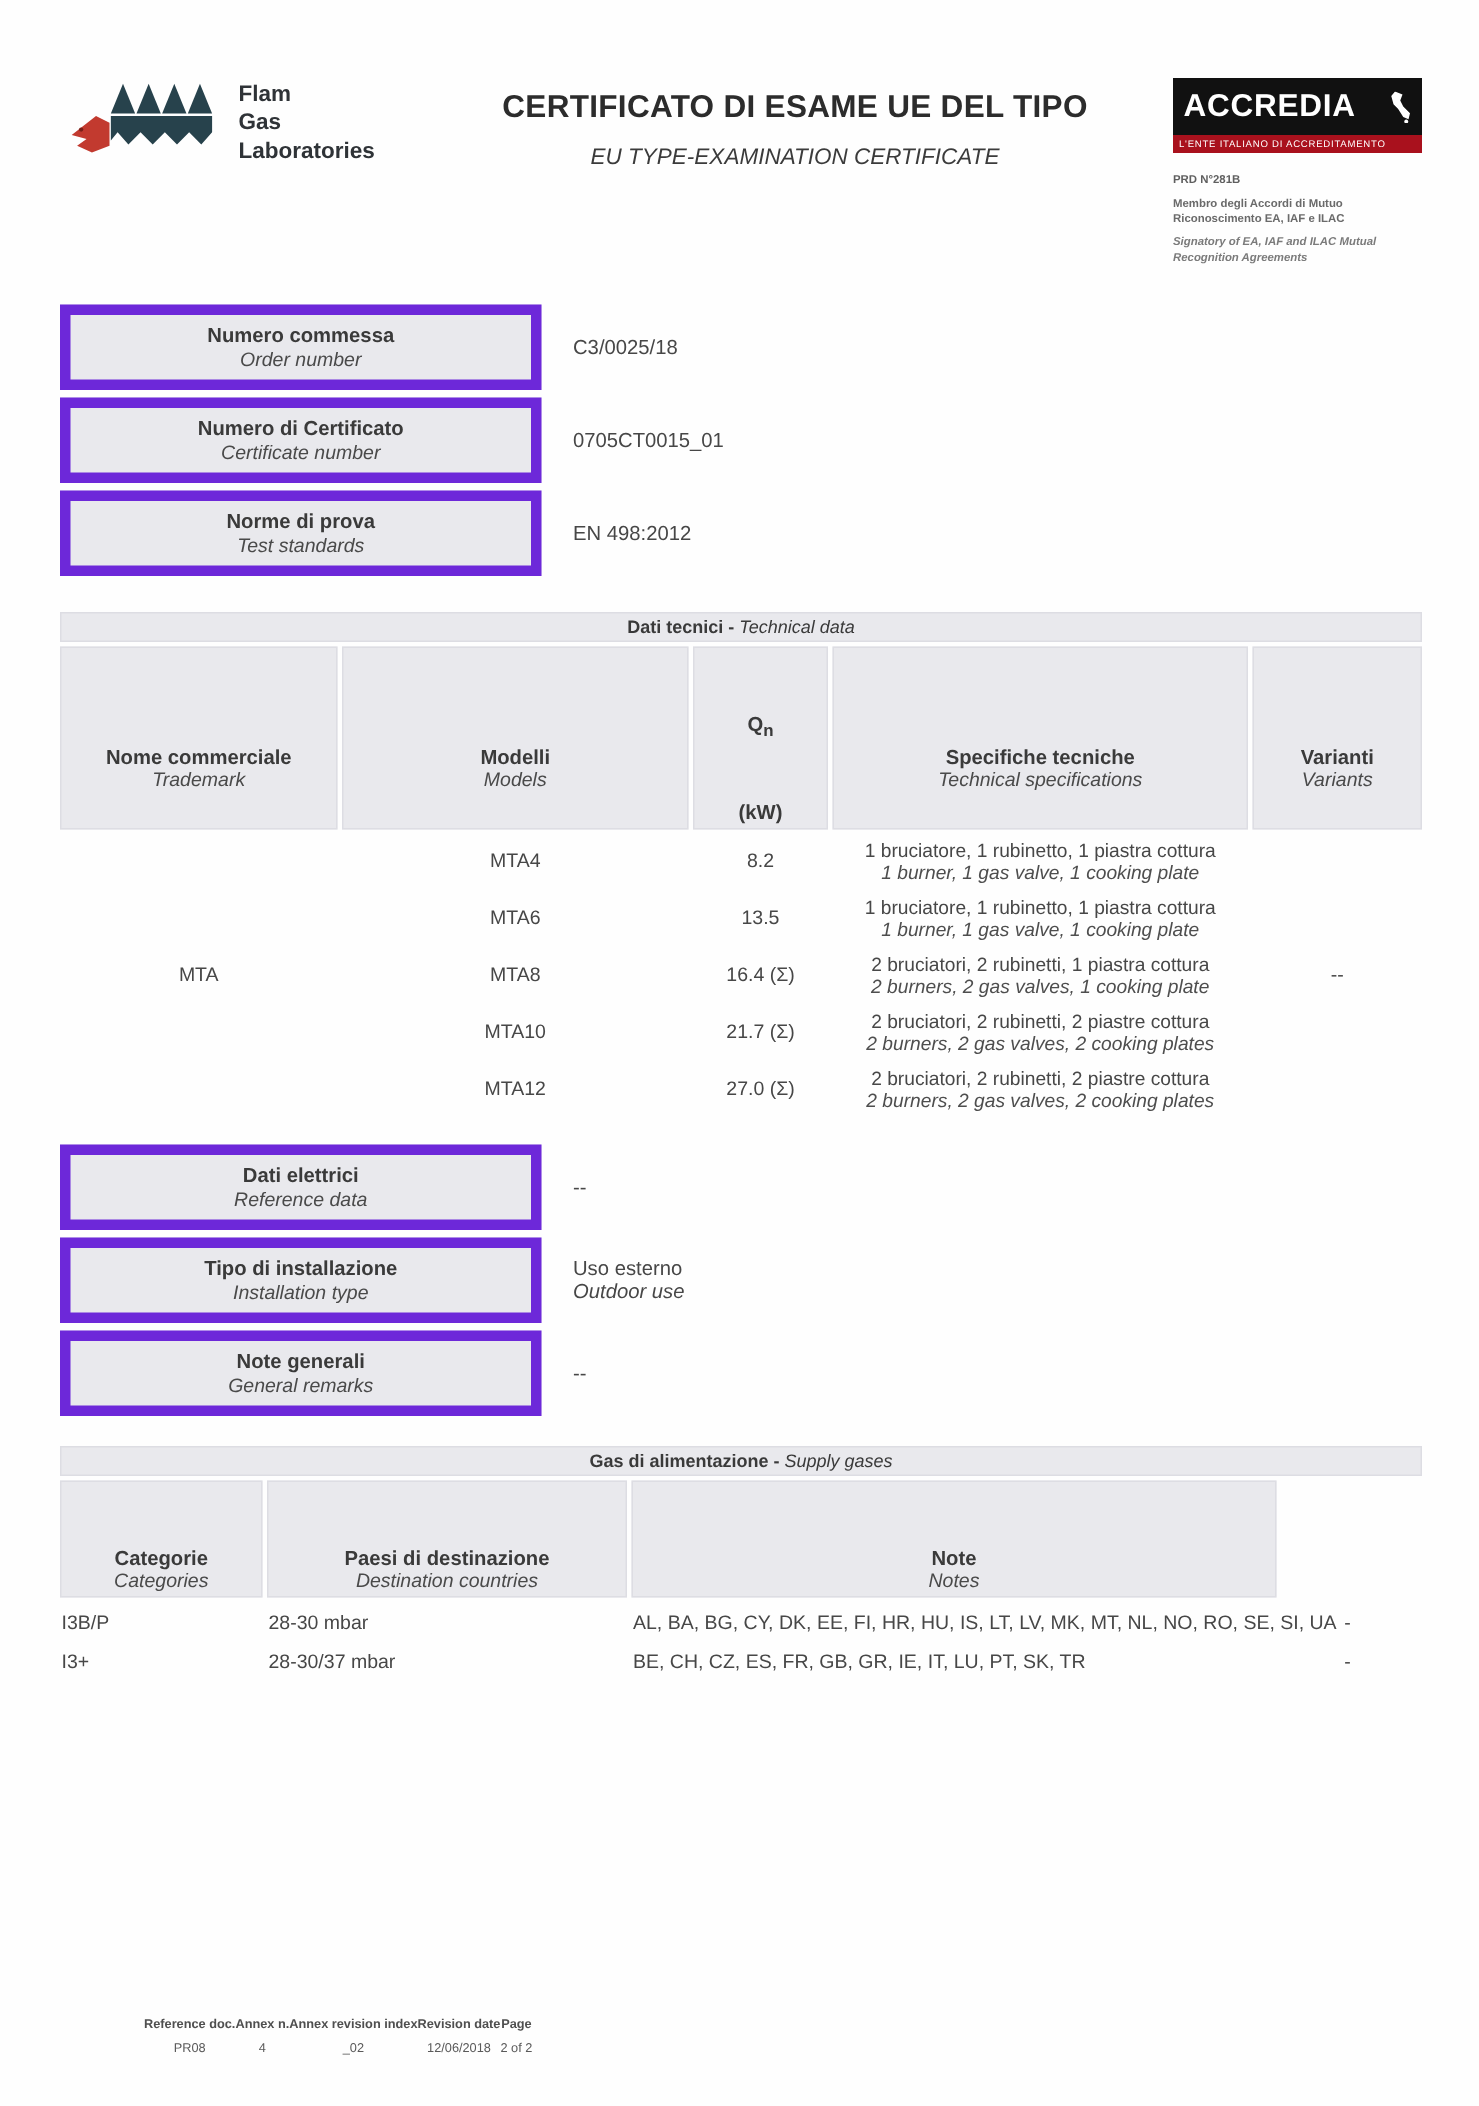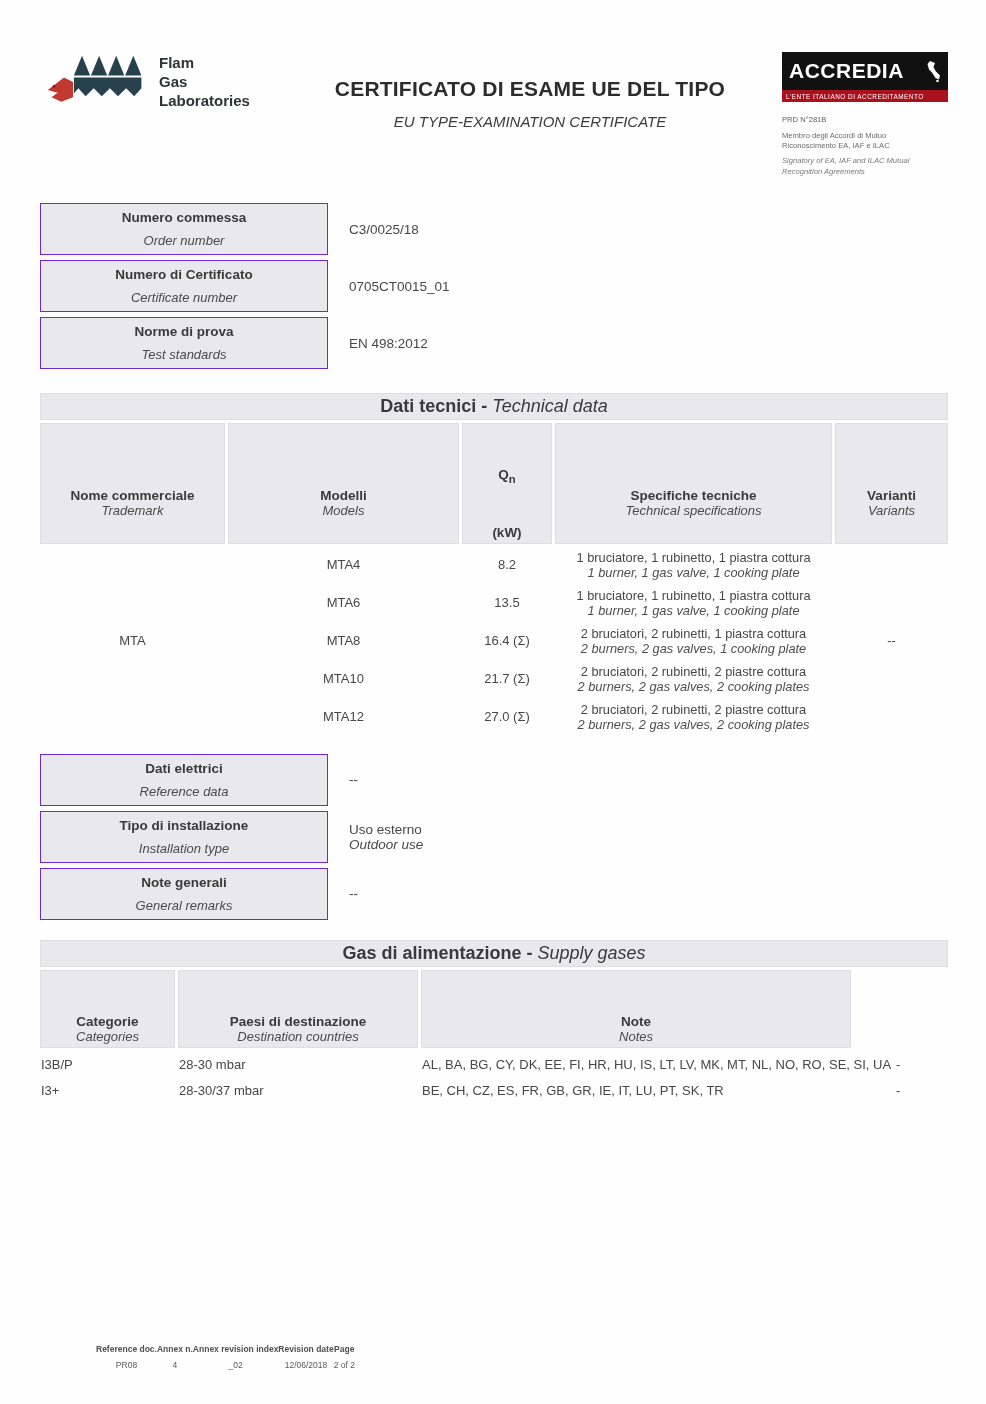--- a/index.html
+++ b/index.html
@@ -12,54 +12,54 @@
     font-family: "Liberation Sans", "DejaVu Sans", sans-serif;
     color: #414141;
     overflow: hidden;
   }
 
   
   .header { display: flex; align-items: flex-start; padding: 52px 38px 0 46px; }
   .logo { display: flex; gap: 5px; width: 232px; flex-shrink: 0; }
   .logo-mark { flex-shrink: 0; }
   .logo-text { font-weight: bold; color: #2f3337; font-size: 15px; line-height: 1.25; padding-top: 2px; }
-  .title-block { flex: 1; text-align: center; padding-top: 8px; margin-top: 17px; }
+  .title-block { flex: 1; text-align: center; padding-top: 8px; }
   .doc-title { font-size: 21px; font-weight: bold; color: #2c2c2c; letter-spacing: 0.2px; }
   .doc-subtitle { font-size: 15px; font-style: italic; margin-top: 12px; color: #3b3b3b; }
   .accredia-block { width: 166px; flex-shrink: 0; }
   .accredia-box { background: #111111; display: flex; align-items: center; justify-content: space-between; padding: 7px 7px; }
   .accredia-wordmark { color: #ffffff; font-weight: bold; font-size: 21px; letter-spacing: 0.5px; }
   .accredia-strip { background: #a9111d; color: #ffffff; font-size: 6.4px; letter-spacing: 0.5px; padding: 2.5px 4px; }
-  .accredia-small { margin-top: 13px; color: #6a6a6a; font-size: 7.6px; line-height: 1.4; }
+  .accredia-small { margin-top: 13px; color: #6a6a6a; font-size: 7.6px; line-height: 1.4; font-weight: bold; }
   .accredia-small .prd { margin-bottom: 5px; color: #5f5f5f; }
   .accredia-small .membership { width: 150px; }
   .accredia-small .signatory { font-style: italic; margin-top: 4px; color: #7b7b7b; width: 150px; }
 
   
   .info-section { margin-top: 26px; }
   .info-row { display: flex; margin: 0 0 5px 40px; }
   .label-box {
-    width: 288px; min-height: 52px;
-    background: #e9e9ed; border: 1px solid #6d28d9;
+    width: 321px; min-height: 52px;
+    background: #e9e9ed; border: 7px solid #6d28d9;
     text-align: center; padding: 6px 4px;
     display: flex; flex-direction: column; justify-content: space-between;
   }
   .label-it { font-weight: bold; font-size: 13.5px; color: #3a3a3a; }
   .label-en { font-style: italic; font-size: 13px; color: #4a4a4a; margin-top: 1px; }
   .info-value {
     margin-left: 21px; display: flex; flex-direction: column; justify-content: center;
     font-size: 13.5px; color: #474747;
   }
   .info-value .line2 { font-style: italic; }
 
   
   .section-band {
     margin: 24px 38px 0 40px;
     background: #e9e9ed; border: 1px solid #dddde3;
-    text-align: center; font-size: 18px; color: #3a3a3a; padding: 2px 0;
+    text-align: center; font-size: 12px; color: #3a3a3a; padding: 2px 0;
   }
   .band-it { font-weight: bold; }
   .band-en { font-style: italic; }
 
   .tech-cols, .tech-grid { margin: 3px 38px 0 40px; display: grid; grid-template-columns: 185px 231px 90px 1fr 113px; gap: 0 3px; }
   .gas-cols, .gas-grid  { margin: 3px 38px 0 40px; display: grid; grid-template-columns: 135px 240px 1fr 94px; gap: 0 3px; }
 
   .th-box {
     background: #e9e9ed; border: 1px solid #dddde3;
     text-align: center; padding: 3px 2px; min-height: 38px;

